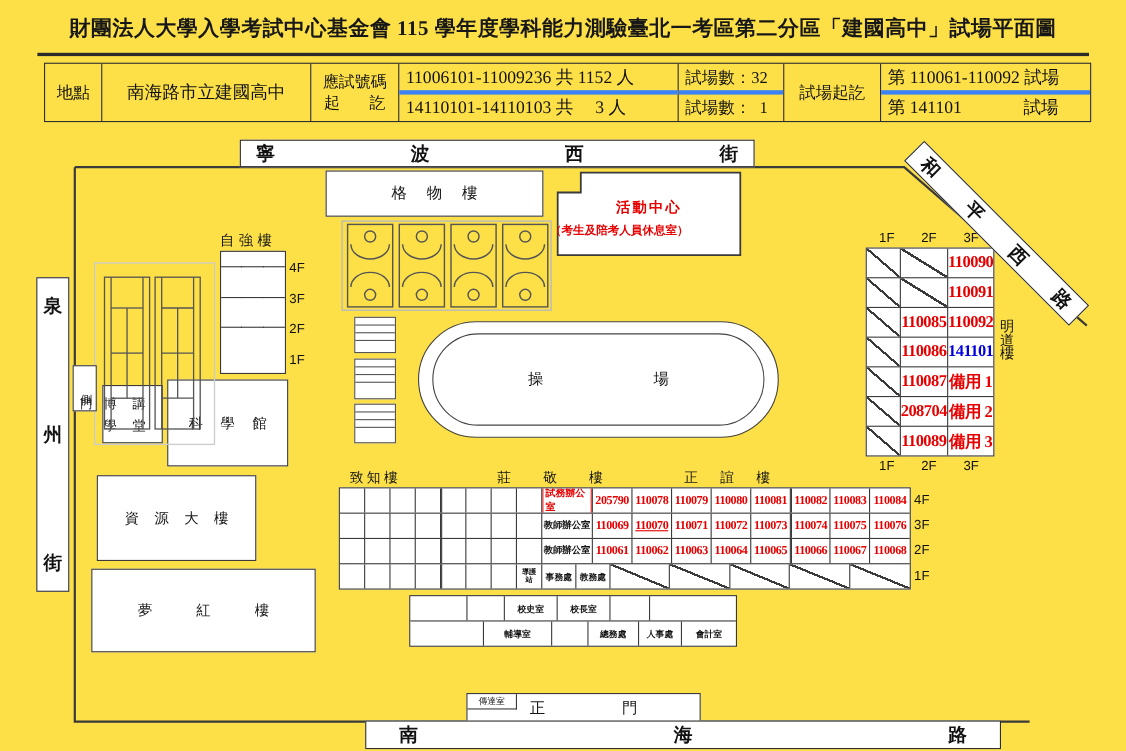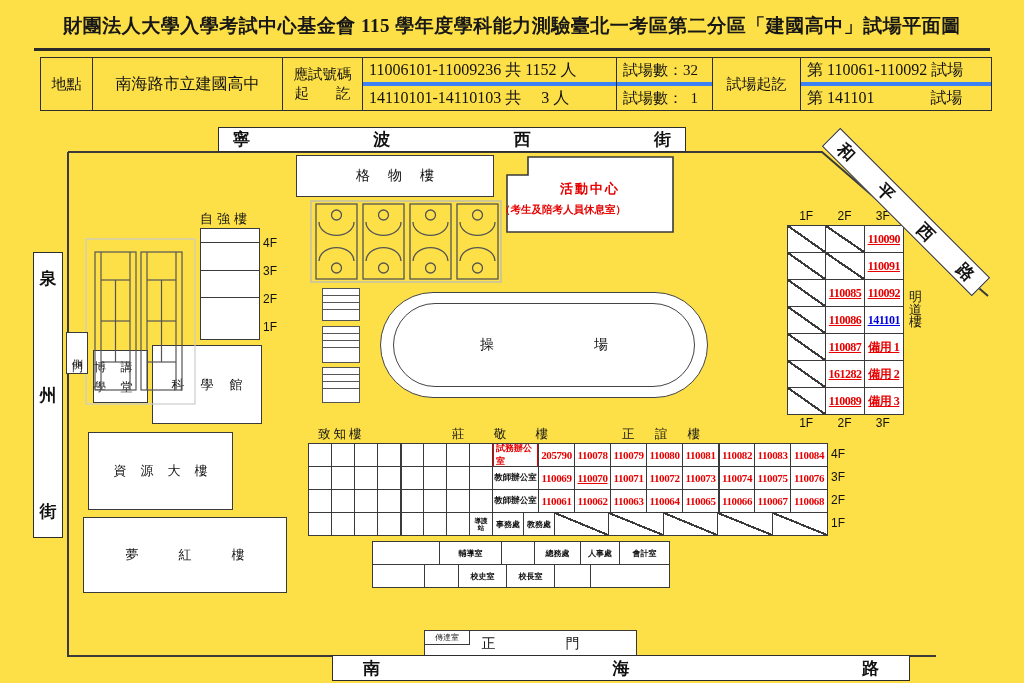--- a/index.html
+++ b/index.html
@@ -42,21 +42,21 @@
   .num{font-weight:bold;font-size:11px;letter-spacing:-.4px;color:#e60000;}
   .office-red{font-weight:bold;font-size:9px;color:#e60000;}
   .office-red span{border:1.8px solid #e60000;padding:1px 2px;}
   .office-black{font-weight:bold;font-size:8.5px;color:#111;}
   .tiny2{font-weight:bold;font-size:6.5px;line-height:7px;text-align:center;word-break:break-all;padding:0 2px;}
   .mini{font-weight:bold;font-size:8px;color:#111;}
   
   #mingdao{position:absolute;left:787px;top:225px;width:115px;border:1.6px solid #3a3a3a;background:#fff;
            display:grid;grid-template-columns:1fr 1fr 1fr;z-index:4;}
   #mingdao .md-cell{border-right:1px solid #3a3a3a;border-bottom:1px solid #3a3a3a;height:26px;
-           display:flex;align-items:center;justify-content:center;font-weight:bold;font-size:12px;letter-spacing:-.5px;text-decoration:underline;}
+           display:flex;align-items:center;justify-content:center;font-weight:bold;font-size:15px;letter-spacing:-.5px;}
   #mingdao .md-cell:nth-child(3n){border-right:none;}
   #mingdao .md-cell.lastrow{border-bottom:none;}
   .red{color:#e60000;} .blue{color:#0000dd;}
   .flab{font-family:"Liberation Sans",sans-serif;font-weight:normal;font-size:12px;color:#111;}
   .md-flabels{position:absolute;left:787px;width:115px;display:flex;z-index:4;}
   .md-flabels span{flex:1;text-align:center;}
   
   .track{position:absolute;left:380px;top:292px;width:328px;height:106px;border:1.8px solid #444;
          border-radius:53px;box-sizing:border-box;background:#fff;}
   .track-inner{position:absolute;left:12px;top:10px;right:12px;bottom:10px;border:1.6px solid #444;border-radius:43px;}
@@ -279,21 +279,21 @@
       <div class="md-cell diagbg"></div>
       <div class="md-cell red">110085</div>
       <div class="md-cell red">110092</div>
       <div class="md-cell diagbg"></div>
       <div class="md-cell red">110086</div>
       <div class="md-cell blue">141101</div>
       <div class="md-cell diagbg"></div>
       <div class="md-cell red">110087</div>
       <div class="md-cell red">備用 1</div>
       <div class="md-cell diagbg"></div>
-      <div class="md-cell red">161282</div>
+      <div class="md-cell red">208704</div>
       <div class="md-cell red">備用 2</div>
       <div class="md-cell lastrow diagbg"></div>
       <div class="md-cell lastrow red">110089</div>
       <div class="md-cell lastrow red">備用 3</div>
     </div>
   <div class="md-flabels" style="top:416px;">
     <span class="flab">1F</span>
     <span class="flab">2F</span>
     <span class="flab">3F</span>
   </div>
@@ -389,35 +389,35 @@
         <div class="g-cell diagbg grow" style="width: 52px;"></div>
       </div>
     </div>
   <div class="flab" style="position:absolute;left:831px;top:447px;">4F</div>
   <div class="flab" style="position:absolute;left:831px;top:470px;">3F</div>
   <div class="flab" style="position:absolute;left:831px;top:493px;">2F</div>
   <div class="flab" style="position:absolute;left:831px;top:516px;">1F</div>
 
   <div class="g-wrap" style="left:372px;top:541px;width:296px;">
       <div class="g-row">
+        <div class="g-cell" style="width: 52px;"></div>
+        <div class="g-cell" style="width: 34px;"></div>
+        <div class="g-cell mini" style="width: 48px;">校史室</div>
+        <div class="g-cell mini" style="width: 48px;">校長室</div>
+        <div class="g-cell" style="width: 36px;"></div>
+        <div class="g-cell grow" style="width: 78px;"></div>
+      </div>
+      <div class="g-row">
         <div class="g-cell" style="width: 67px;"></div>
         <div class="g-cell mini" style="width: 62px;">輔導室</div>
         <div class="g-cell" style="width: 33px;"></div>
         <div class="g-cell mini" style="width: 46px;">總務處</div>
         <div class="g-cell mini" style="width: 39px;">人事處</div>
         <div class="g-cell grow mini" style="width: 49px;">會計室</div>
       </div>
-      <div class="g-row">
-        <div class="g-cell" style="width: 52px;"></div>
-        <div class="g-cell" style="width: 34px;"></div>
-        <div class="g-cell mini" style="width: 48px;">校史室</div>
-        <div class="g-cell mini" style="width: 48px;">校長室</div>
-        <div class="g-cell" style="width: 36px;"></div>
-        <div class="g-cell grow" style="width: 78px;"></div>
-      </div>
     </div>
 
   <div class="bld" style="left:424px;top:630px;width:213px;height:27px;z-index:5;">
     <div style="position:absolute;left:0;top:0;width:44px;height:13px;border-right:1px solid #3a3a3a;border-bottom:1px solid #3a3a3a;font-size:8px;display:flex;align-items:center;justify-content:center;">傳達室</div>
     <div class="chars" style="gap:70px;font-size:14px;">
         <span>正</span>
         <span>門</span>
       </div>
   </div>
 

